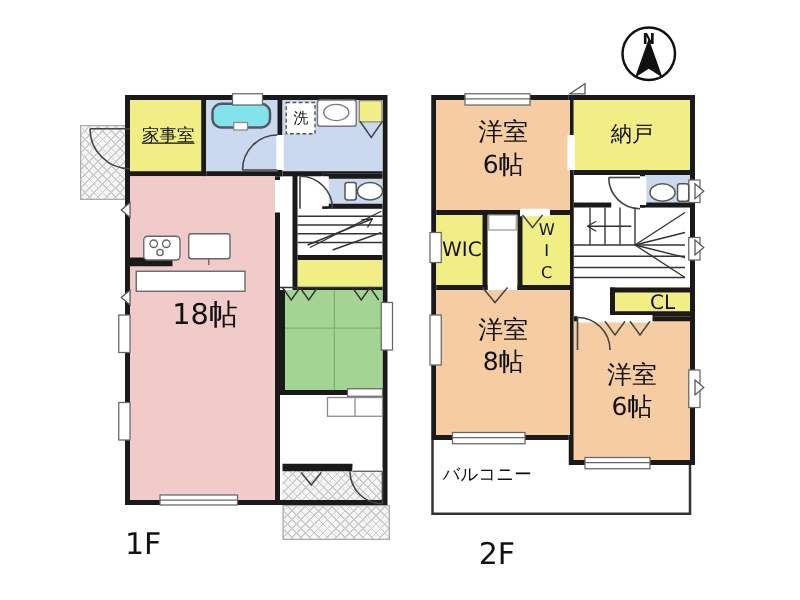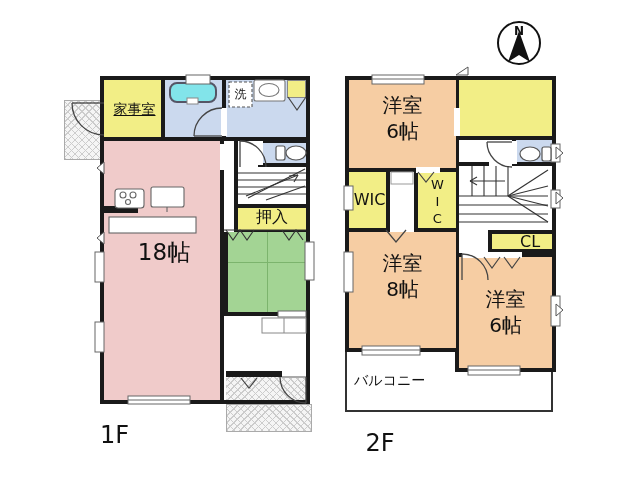--- a/index.html
+++ b/index.html
@@ -205,53 +205,53 @@
       <path d="M519,31 L508,62 L519,55 L530,62 Z" fill="#111" stroke="none"></path>
     </g>
   </svg>
 
   <div class="abs lbl" style="left:104px;top:100px;width:61px;font-size:14px;text-decoration:underline;">
       <span>家事室</span>
     </div>
   <div class="abs lbl" style="left:229px;top:87px;width:23px;font-size:12px;">
       <span>洗</span>
     </div>
-  <div class="abs lbl" style="left:238px;top:207px;width:68px;font-size:16px;">
-      <span>押入</span>
-    </div>
   <div class="abs lbl" style="left:224px;top:240px;width:82px;font-size:18px;">
     </div>
   <div class="abs lbl" style="left:104px;top:238px;width:120px;font-size:23px;">
       <span>18帖</span>
     </div>
   <div class="abs lbl" style="left:100px;top:420px;width:64px;font-size:24px;text-align:left;">
       <span>1F</span>
     </div>
 
   <div class="abs lbl" style="left:349px;top:92px;width:107px;font-size:20px;">
     <span>洋室</span>
       <span>6帖</span>
     </div>
+  <div class="abs lbl" style="left:459px;top:97px;width:93px;font-size:17px;">
+      <span>納戸</span>
+    </div>
   <div class="abs lbl" style="left:349px;top:190px;width:41px;font-size:16px;">
       <span>WIC</span>
     </div>
   <div class="abs lbl vtext" style="left:428px;top:174px;height:56px;font-size:13px;"><span style="display:inline">WIC</span></div>
   <div class="abs lbl" style="left:488px;top:232px;width:84px;font-size:16px;">
       <span>CL</span>
     </div>
   <div class="abs lbl" style="left:349px;top:250px;width:107px;font-size:20px;">
     <span>洋室</span>
       <span>8帖</span>
     </div>
   <div class="abs lbl" style="left:459px;top:286px;width:93px;font-size:20px;">
     <span>洋室</span>
       <span>6帖</span>
     </div>
   <div class="abs lbl" style="left:354px;top:371px;width:110px;font-size:14px;text-align:left;">
       <span>バルコニー</span>
     </div>
-  <div class="abs lbl" style="left:348px;top:428px;width:64px;font-size:24px;text-align:center;">
+  <div class="abs lbl" style="left:348px;top:428px;width:64px;font-size:24px;text-align:right;">
       <span>2F</span>
     </div>
   <div class="abs lbl" style="left:511px;top:24px;width:16px;font-size:12px;font-weight:bold;z-index:8;">
       <span>N</span>
     </div>
 </div>
 
 </body></html>

